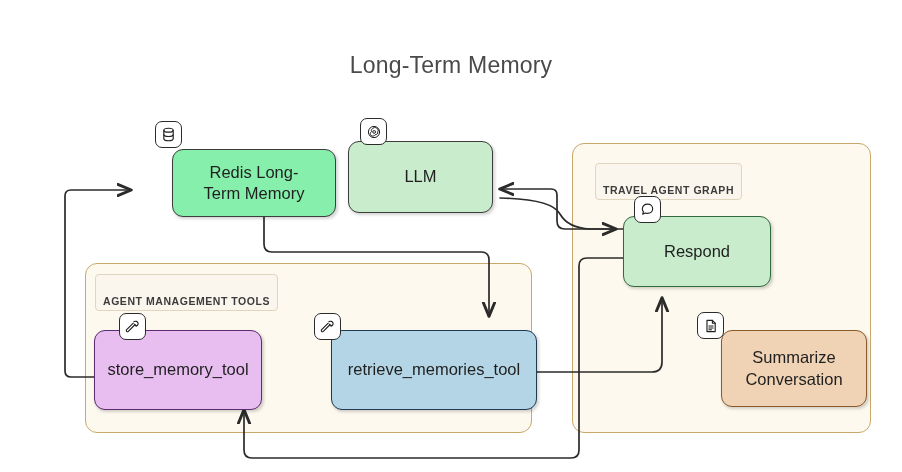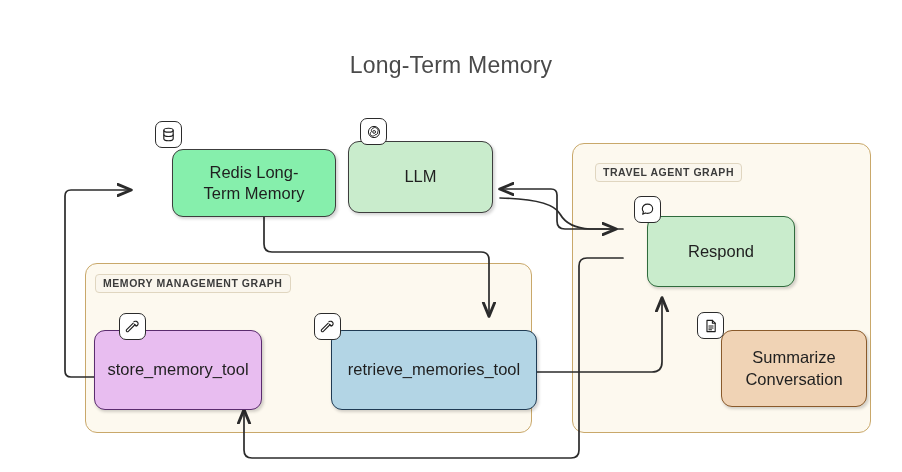--- a/index.html
+++ b/index.html
@@ -24,21 +24,21 @@
     position:absolute;
     border:1.6px solid #c9a86a;
     border-radius:12px;
     background:#fdf9ef;
   }
   .group-label{
     position:absolute;
     background:#faf6ed;
     border:1px solid #e0d6c0;
     border-radius:4px;
-    padding:2px 7px 3px 7px;
+    padding:20px 7px 3px 7px;
     font-size:10.5px;
     font-weight:bold;
     letter-spacing:.55px;
     color:#3b3b3b;
     white-space:nowrap;
   }
 
   .node{
     position:absolute;
     border-radius:11px;
@@ -65,21 +65,21 @@
   .badge svg{display:block;}
 </style>
 </head>
 <body>
 
 <div id="canvas">
 
   <div class="title">Long-Term Memory</div>
 
   <div class="group" style="left:85px;top:263px;width:445px;height:168px;"></div>
-  <div class="group-label" style="left:95px;top:274px;">MEMORY MANAGEMENT GRAPH</div>
+  <div class="group-label" style="left:95px;top:274px;">AGENT MANAGEMENT TOOLS</div>
 
   <div class="group" style="left:572px;top:143px;width:297px;height:288px;"></div>
   <div class="group-label" style="left:595px;top:163px;">TRAVEL AGENT GRAPH</div>
 
   <svg class="layer" viewBox="0 0 902 472">
     <defs>
       <marker id="ah" markerWidth="11" markerHeight="11" refX="8.4" refY="4" orient="auto">
         <path d="M0.6,0.7 L8.6,4 L0.6,7.3" fill="none" stroke="#2b2b2b" stroke-width="1.7" stroke-linecap="round" stroke-linejoin="round"></path>
       </marker>
     </defs>
@@ -138,21 +138,21 @@
     <span class="lbl">retrieve_memories_tool</span>
   </div>
   <div class="badge" style="left:314px;top:313px;">
     <svg width="15" height="15" viewBox="0 0 18 18" fill="none" stroke="#1f1f1f" stroke-width="1.35" stroke-linecap="round" stroke-linejoin="round">
       <path d="M10.8,3.1 C12.6,2.1 14.9,2.8 15.6,4.7 C16.2,6.4 15,8.1 13.3,8.3"></path>
       <path d="M13.3,8.3 L11.3,6.3"></path>
       <path d="M11.9,6.9 L4.0,14.8 C3.4,15.4 2.5,15.4 2.0,14.8 C1.4,14.3 1.4,13.4 2.0,12.8 L9.9,4.9"></path>
     </svg>
   </div>
 
-  <div class="node" style="left:623px;top:216px;width:148px;height:71px;background:#c9eccc;border:1.6px solid #2f6b3c;margin-left:24px;">
+  <div class="node" style="left:623px;top:216px;width:148px;height:71px;background:#c9eccc;border:1.6px solid #2f6b3c;">
     <span class="lbl">Respond</span>
   </div>
   <div class="badge" style="left:634px;top:196px;">
     <svg width="15" height="15" viewBox="0 0 18 18" fill="none" stroke="#1f1f1f" stroke-width="1.35" stroke-linecap="round" stroke-linejoin="round">
       <path d="M9,2.6 C12.6,2.6 15.2,5.0 15.2,8.1 C15.2,11.2 12.6,13.6 9,13.6
                C8.0,13.6 7.1,13.4 6.3,13.1 L3.2,14.6 L4.1,11.7
                C3.2,10.7 2.8,9.5 2.8,8.1 C2.8,5.0 5.4,2.6 9,2.6 Z"></path>
     </svg>
   </div>
 

